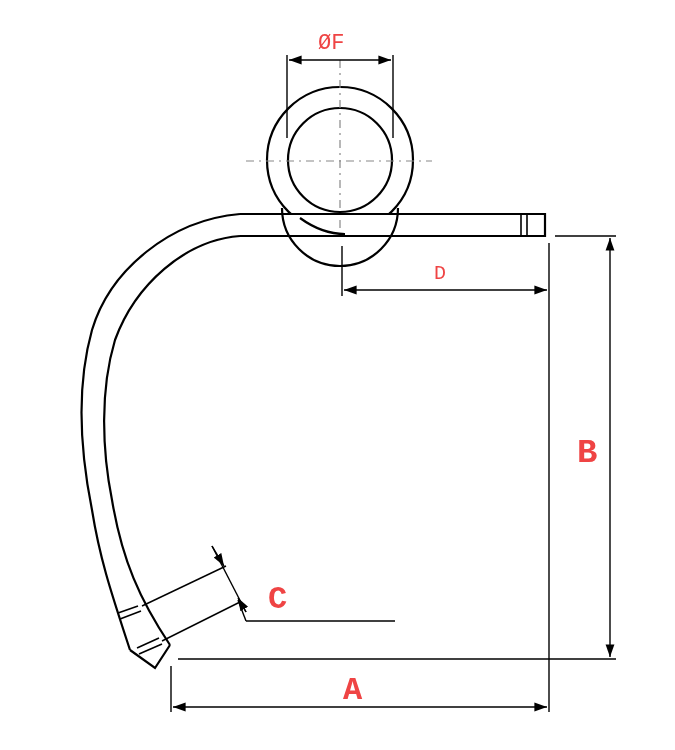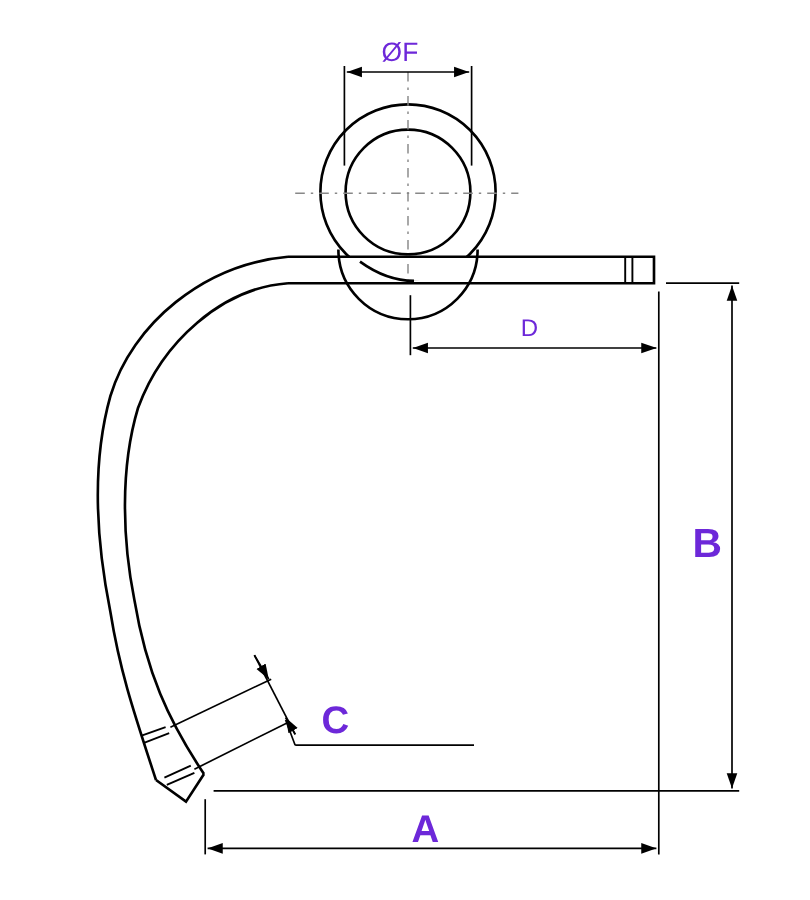--- a/index.html
+++ b/index.html
@@ -1,18 +1,18 @@
 <!DOCTYPE html>
 <html><head>
   <meta charset="utf-8">
   <style>
     html, body { margin: 0; padding: 0; background: #ffffff; }
     .canvas { position: relative; width: 675px; height: 750px; background: #ffffff; overflow: hidden; }
     svg { position: absolute; left: 0; top: 0; }
-    .lbl { position: absolute; font-family: Liberation Sans, sans-serif; font-weight: bold; color: #6d28d9; line-height: 1; text-align: center; }
+    .lbl { position: absolute; font-family: Liberation Mono, monospace; font-weight: bold; color: #ef4444; line-height: 1; text-align: center; }
     .lbl-f { left: 318px; top: 33px; font-size: 22px; font-weight: normal; }
     .lbl-d { left: 434px; top: 264px; font-size: 20px; font-weight: normal; }
     .lbl-b { left: 577px; top: 436px; font-size: 34px; }
     .lbl-c { left: 268px; top: 584px; font-size: 32px; }
     .lbl-a { left: 343px; top: 675px; font-size: 32px; }
   </style>
 </head>
 <body>
 
 <div class="canvas">

